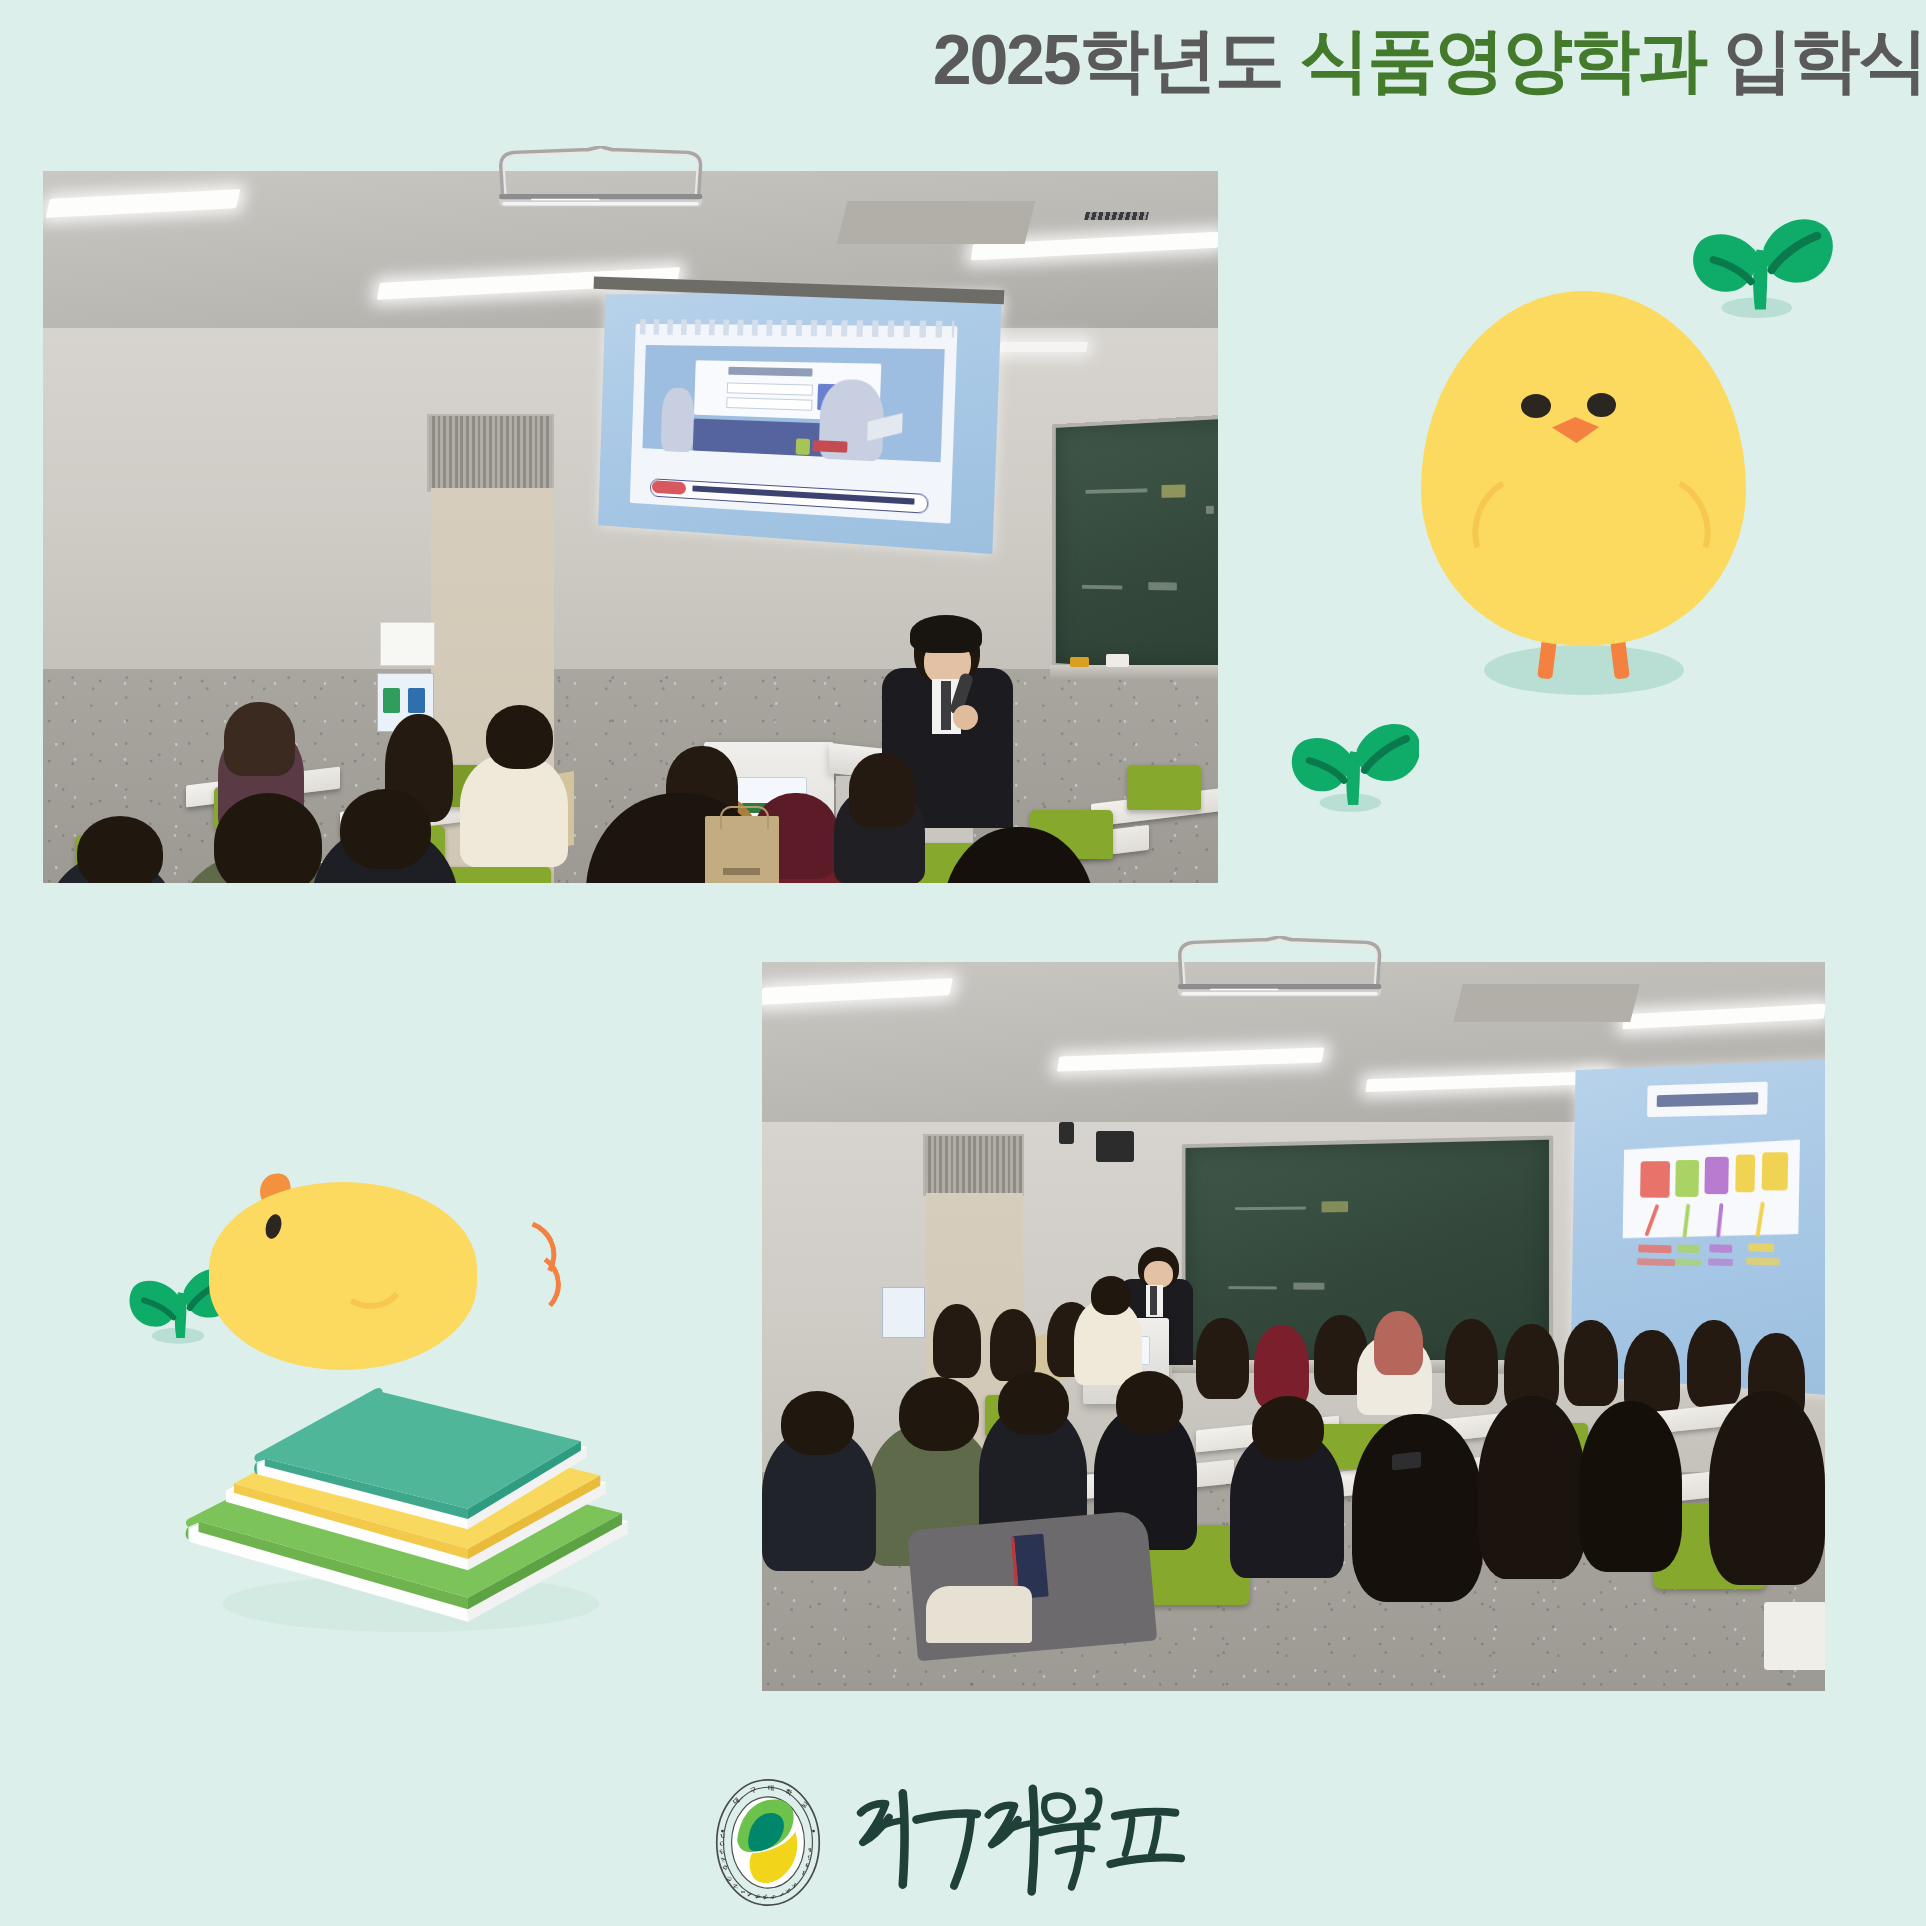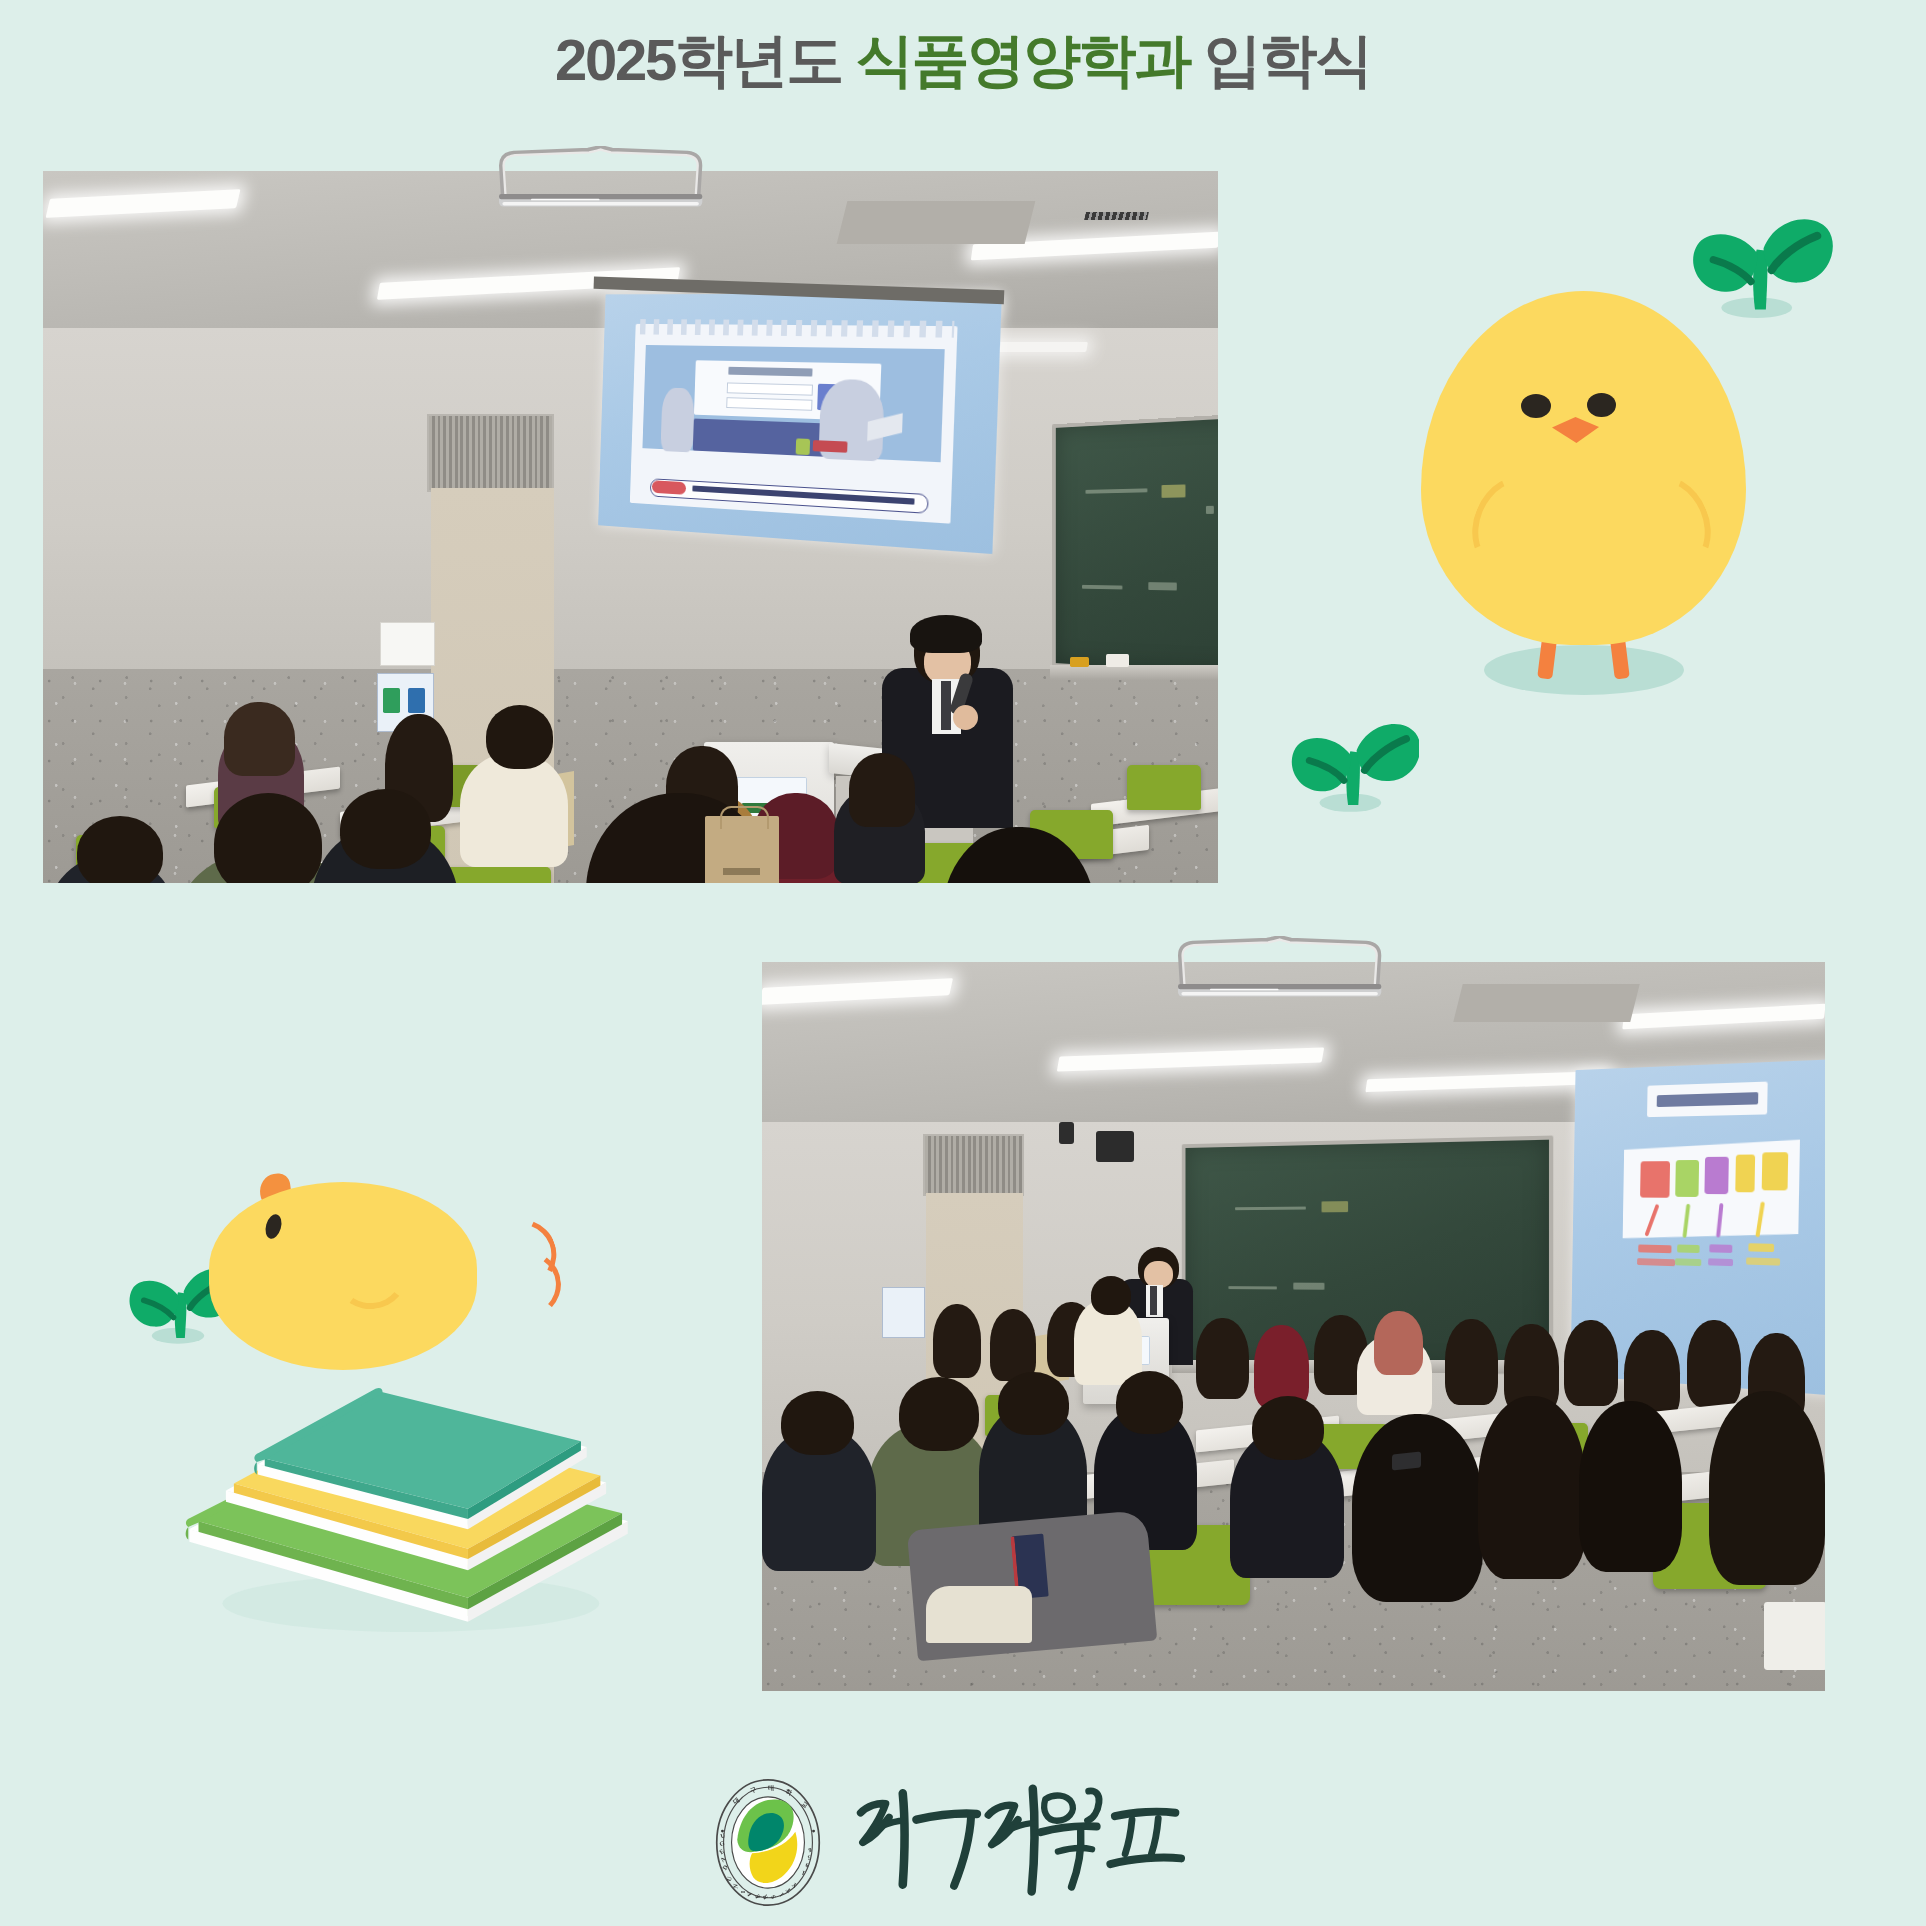--- a/index.html
+++ b/index.html
@@ -7,22 +7,22 @@
     width:1926px;height:1926px;
     background:#ddefea;
     font-family:"Liberation Sans",sans-serif;
     overflow:hidden;position:relative;
   }
   #stage{position:absolute;inset:0;}
 
   
   .title{
     position:absolute;left:0;top:5.7px;width:1926px;
-    text-align:center;
-    font-size:58px;line-height:108px;
+    text-align:right;
+    font-size:70px;line-height:108px;
     font-weight:900;letter-spacing:-2.3px;
     white-space:nowrap;
   }
   .title span{display:inline;}
   .t-gray{color:#5a5a5a;}
   .t-green{color:#447a2b;}
 
   
   .photo{position:absolute;overflow:hidden;background:#8d8d8d;}
   .photo .inner{position:absolute;inset:0;overflow:hidden;}

